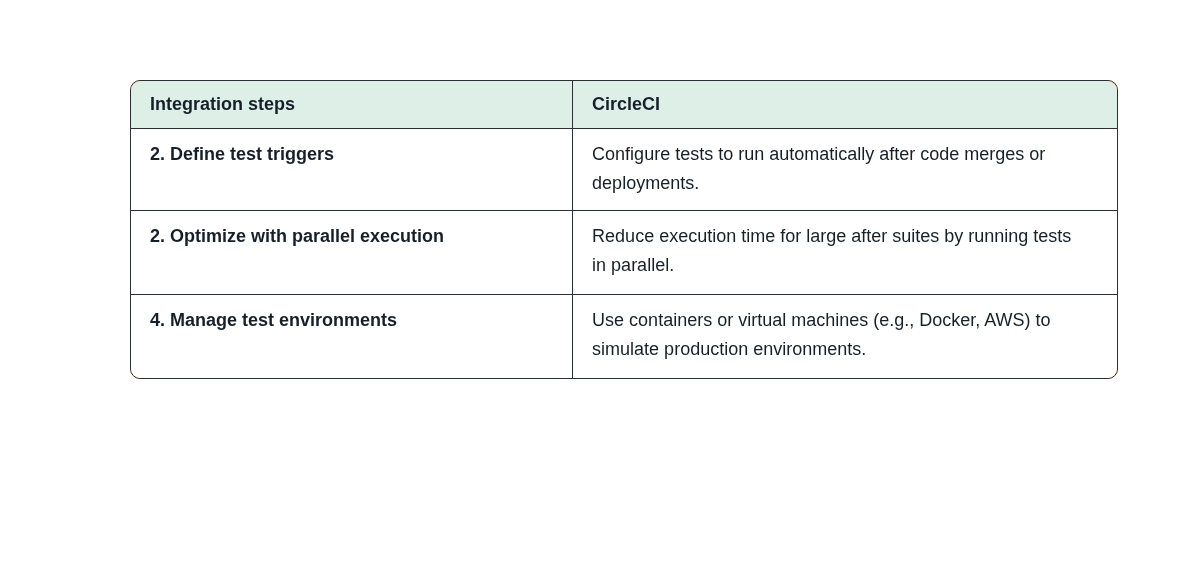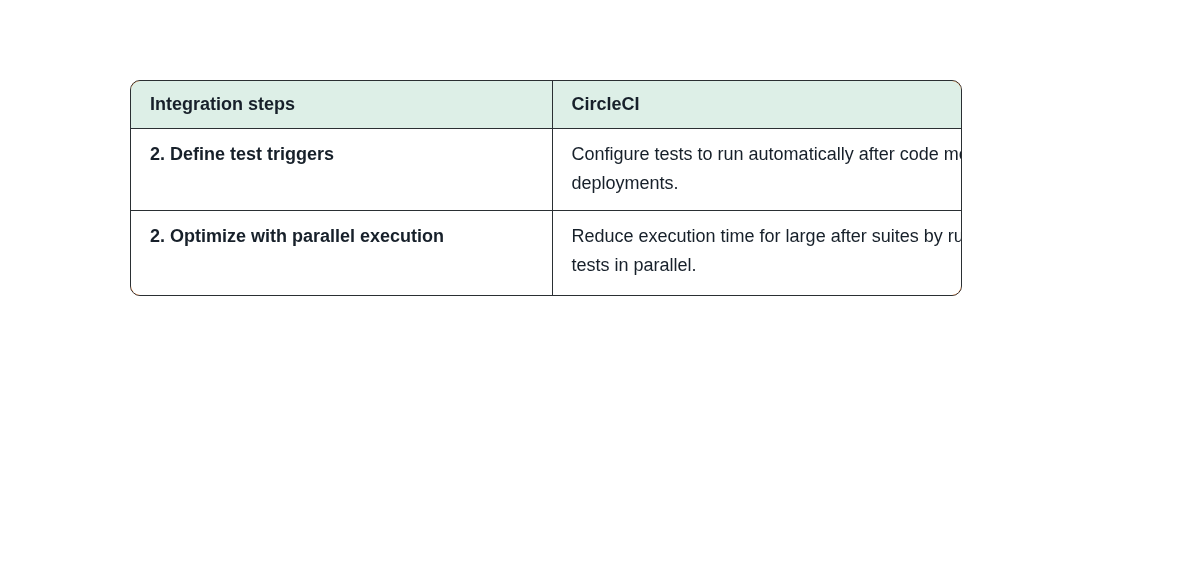--- a/index.html
+++ b/index.html
@@ -17,21 +17,21 @@
     width: 1200px;
     height: 576px;
     background: #ffffff;
     overflow: hidden;
   }
 
   .table-wrap {
     position: absolute;
     left: 130px;
     top: 80px;
-    width: 832px;
+    width: 988px;
     border: 1px solid #2a2f33;
     border-radius: 10px;
     overflow: hidden;
     background: #f97316;
   }
 
   table.steps {
     width: 100%;
     border-collapse: collapse;
     table-layout: fixed;
@@ -96,16 +96,20 @@
       </thead>
       <tbody>
         <tr>
           <td class="step-cell">2. Define test triggers</td>
           <td class="detail-cell">Configure tests to run automatically after code merges or deployments.</td>
         </tr>
         <tr>
           <td class="step-cell">2. Optimize with parallel execution</td>
           <td class="detail-cell">Reduce execution time for large after suites by running tests in parallel.</td>
         </tr>
+        <tr>
+          <td class="step-cell">4. Manage test environments</td>
+          <td class="detail-cell">Use containers or virtual machines (e.g., Docker, AWS) to simulate production environments.</td>
+        </tr>
       </tbody>
     </table>
   </div>
 </div>
 
 </body></html>

